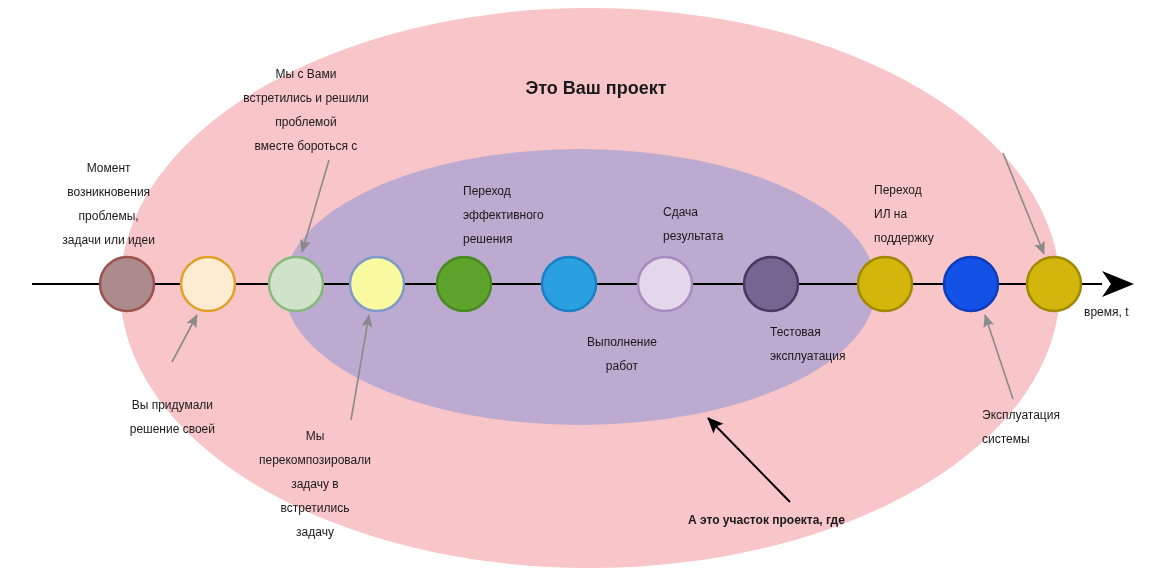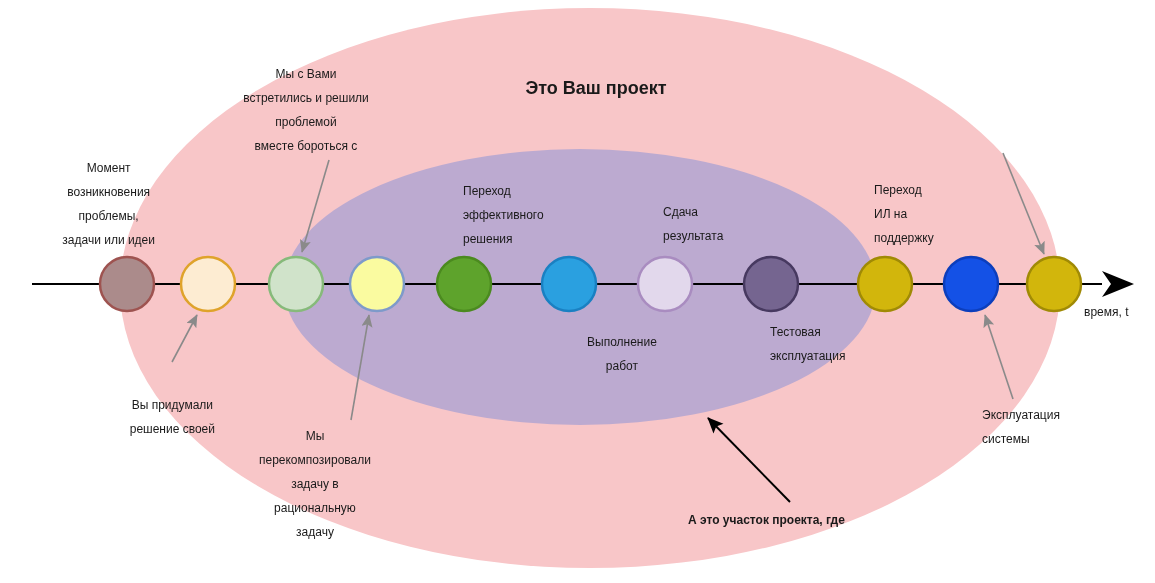--- a/index.html
+++ b/index.html
@@ -92,21 +92,21 @@
         <div>поддержку</div>
       </div>
       <div class="label right" style="left: 215px; top: 367px; margin-top: 26px;">
         <div>Вы придумали</div>
         <div>решение своей</div>
       </div>
       <div class="label right" style="left: 371px; top: 424px;">
         <div>Мы</div>
         <div>перекомпозировали</div>
         <div>задачу в</div>
-        <div>рациональную</div>
+        <div>встретились</div>
         <div>задачу</div>
       </div>
       <div class="label left" style="left: 587px; top: 330px; text-align: center;">
         <div>Выполнение</div>
         <div>работ</div>
       </div>
       <div class="label left" style="left: 770px; top: 320px;">
         <div>Тестовая</div>
         <div>эксплуатация</div>
       </div>

